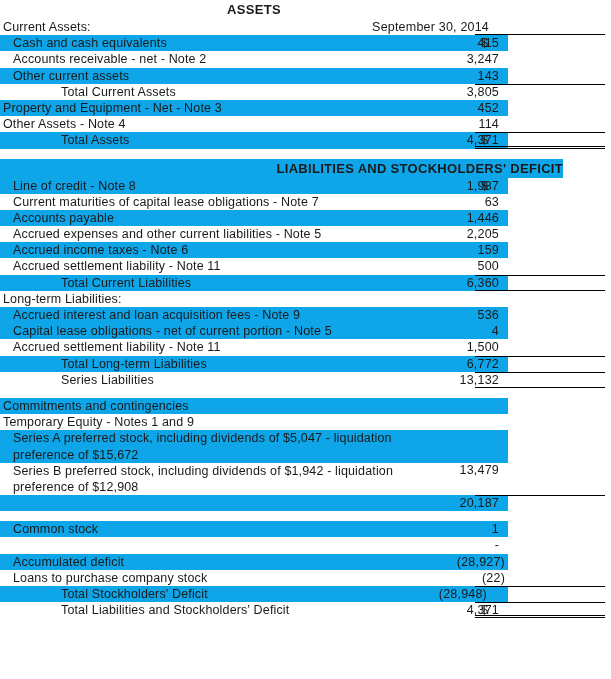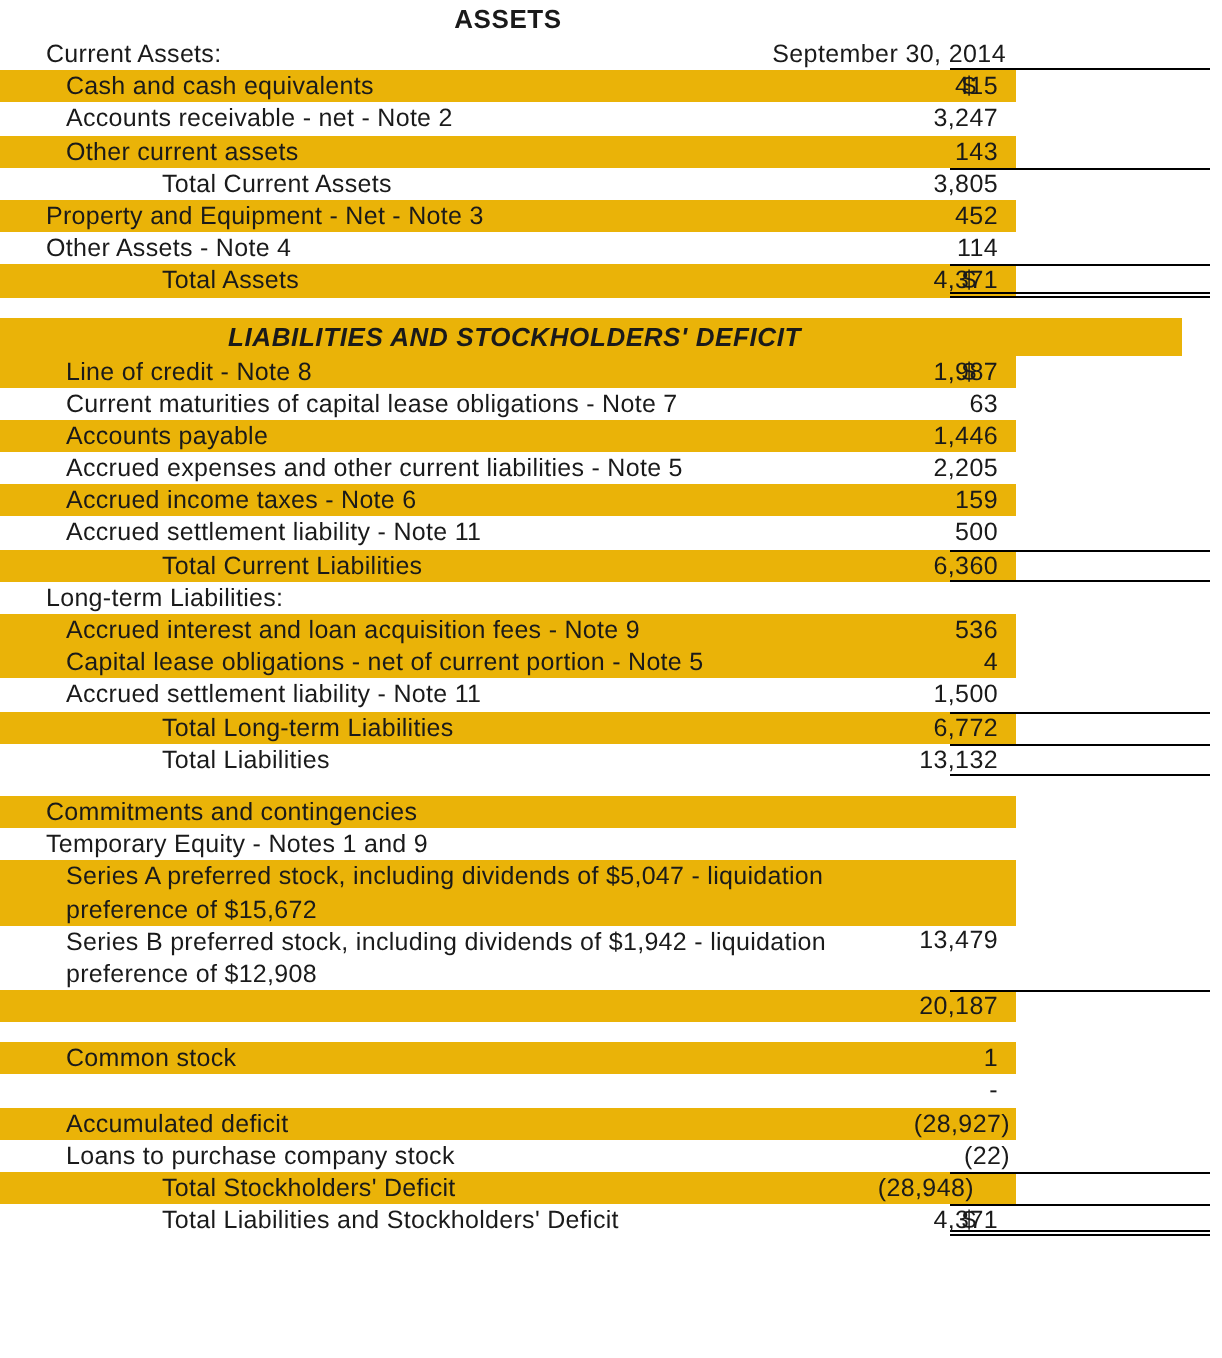--- a/index.html
+++ b/index.html
@@ -1,43 +1,43 @@
 <!DOCTYPE html>
 <html><head>
 <meta charset="utf-8">
 <style>
   html, body { margin: 0; padding: 0; background: #ffffff; }
   body { width: 611px; height: 679px; overflow: hidden; font-family: "Liberation Sans", sans-serif; font-size: 12.5px; color: #1a1a1a; }
   .sheet { position: relative; width: 508px; }
   .row { position: relative; height: 16.2px; line-height: 16.2px; white-space: nowrap; }
-  .row.shade { background: #eab308; }
+  .row.shade { background: #0ea5e9; }
   .row.tall { height: 32.4px; }
   .title { text-align: center; font-weight: bold; font-size: 13px; letter-spacing: 0.3px; }
-  .label { position: absolute; left: 3px; top: 0; letter-spacing: 0.15px; margin-left: 20px; }
+  .label { position: absolute; left: 3px; top: 0; letter-spacing: 0.15px; }
   .label.i1 { left: 13px; }
   .label.i2 { left: 61px; }
   .label.wrap { white-space: normal; line-height: 16.2px; width: 440px; }
   .cur { position: absolute; left: 481px; top: 0; }
   .amt { position: absolute; right: 9px; top: 0; text-align: right; letter-spacing: 0.2px; }
   .amt.bottom { top: 32px; margin-left: 37px; }
   .col { position: absolute; left: 475px; width: 130px; top: 0; height: 100%; box-sizing: border-box; }
   .col.top { border-top: 1px solid #000; }
   .col.dbl { border-bottom: 3px double #000; }
   .hdr-line { position: absolute; left: 475px; width: 130px; bottom: 0; border-bottom: 1px solid #000; }
   .gap { height: 10px; }
 </style>
 </head>
 <body>
 
 <div class="sheet">
 
   <div class="row title" style="height:19px;line-height:19px;">ASSETS</div>
   <div class="row">
     <span class="label">Current Assets:</span>
-    <span class="amt" style="right:5px;text-align:center;">September 30, 2014</span>
+    <span class="amt" style="right:19px;text-align:center;">September 30, 2014</span>
     <span class="hdr-line"></span>
   </div>
   <div class="row shade">
     <span class="label i1">Cash and cash equivalents</span>
     <span class="cur">$</span>
     <span class="amt">415</span>
   </div>
   <div class="row">
     <span class="label i1">Accounts receivable - net - Note 2</span>
     <span class="amt">3,247</span>
@@ -61,21 +61,21 @@
   </div>
   <div class="row shade">
     <span class="col top dbl"></span>
     <span class="label i2">Total Assets</span>
     <span class="cur">$</span>
     <span class="amt">4,371</span>
   </div>
 
   <div class="gap"></div>
 
-  <div class="row shade title" style="text-align:left;padding-left:114px;width:477px;height:19px;line-height:19px;font-style:italic;">LIABILITIES AND STOCKHOLDERS' DEFICIT</div>
+  <div class="row shade title" style="text-align:right;padding-left:86px;width:477px;height:19px;line-height:19px;">LIABILITIES AND STOCKHOLDERS' DEFICIT</div>
   <div class="row shade">
     <span class="label i1">Line of credit - Note 8</span>
     <span class="cur">$</span>
     <span class="amt">1,987</span>
   </div>
   <div class="row">
     <span class="label i1">Current maturities of capital lease obligations - Note 7</span>
     <span class="amt">63</span>
   </div>
   <div class="row shade">
@@ -114,21 +114,21 @@
     <span class="label i1">Accrued settlement liability - Note 11</span>
     <span class="amt">1,500</span>
   </div>
   <div class="row shade">
     <span class="col top"></span>
     <span class="label i2">Total Long-term Liabilities</span>
     <span class="amt">6,772</span>
   </div>
   <div class="row">
     <span class="col top" style="border-bottom:1px solid #000;"></span>
-    <span class="label i2">Total Liabilities</span>
+    <span class="label i2">Series Liabilities</span>
     <span class="amt">13,132</span>
   </div>
 
   <div class="gap"></div>
 
   <div class="row shade">
     <span class="label">Commitments and contingencies</span>
   </div>
   <div class="row">
     <span class="label">Temporary Equity - Notes 1 and 9</span>

